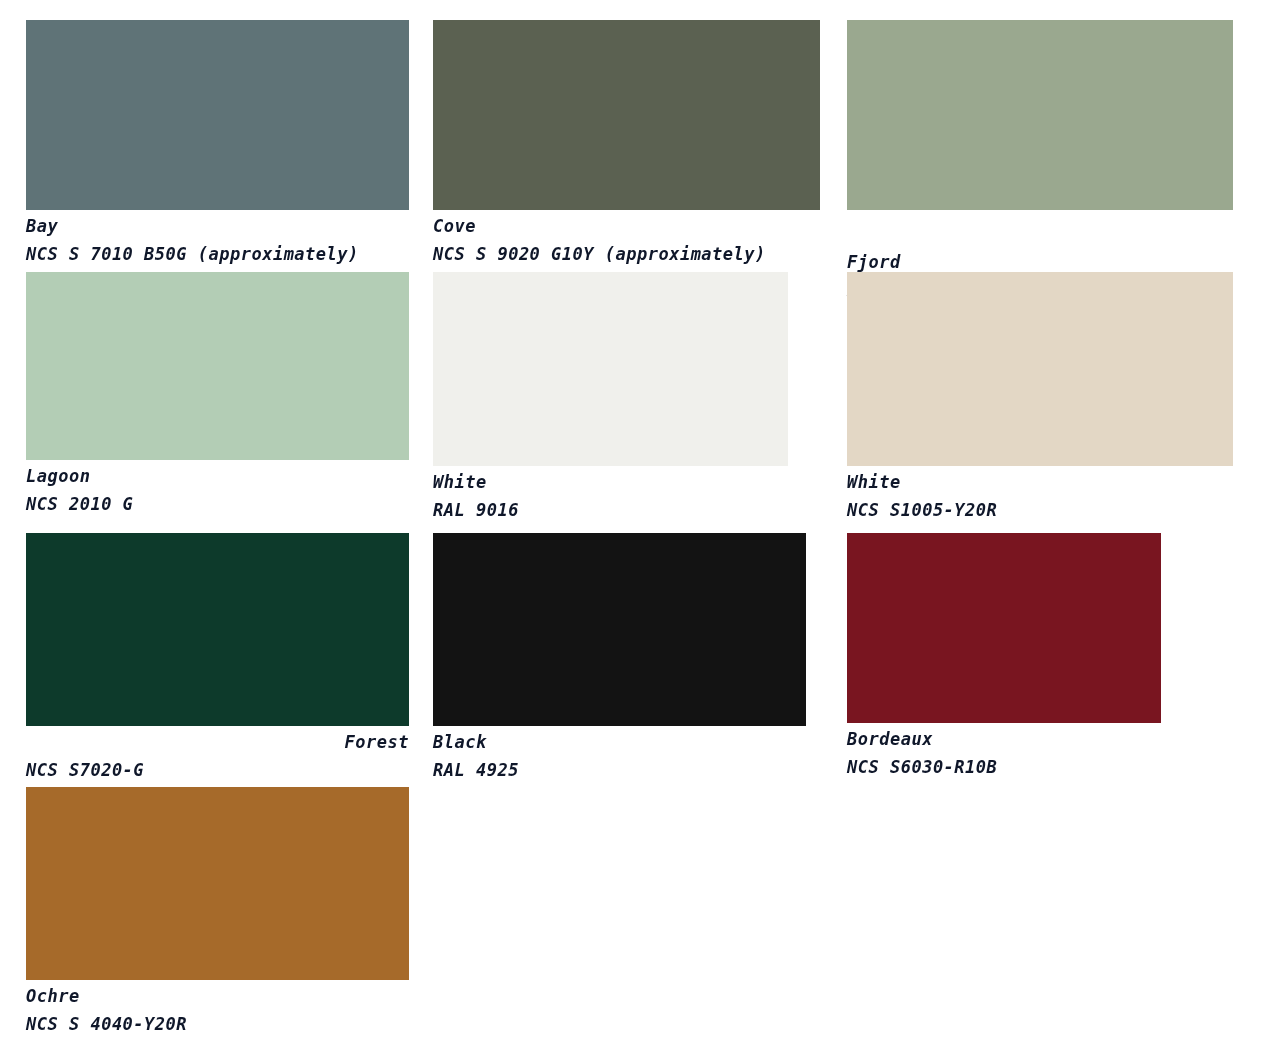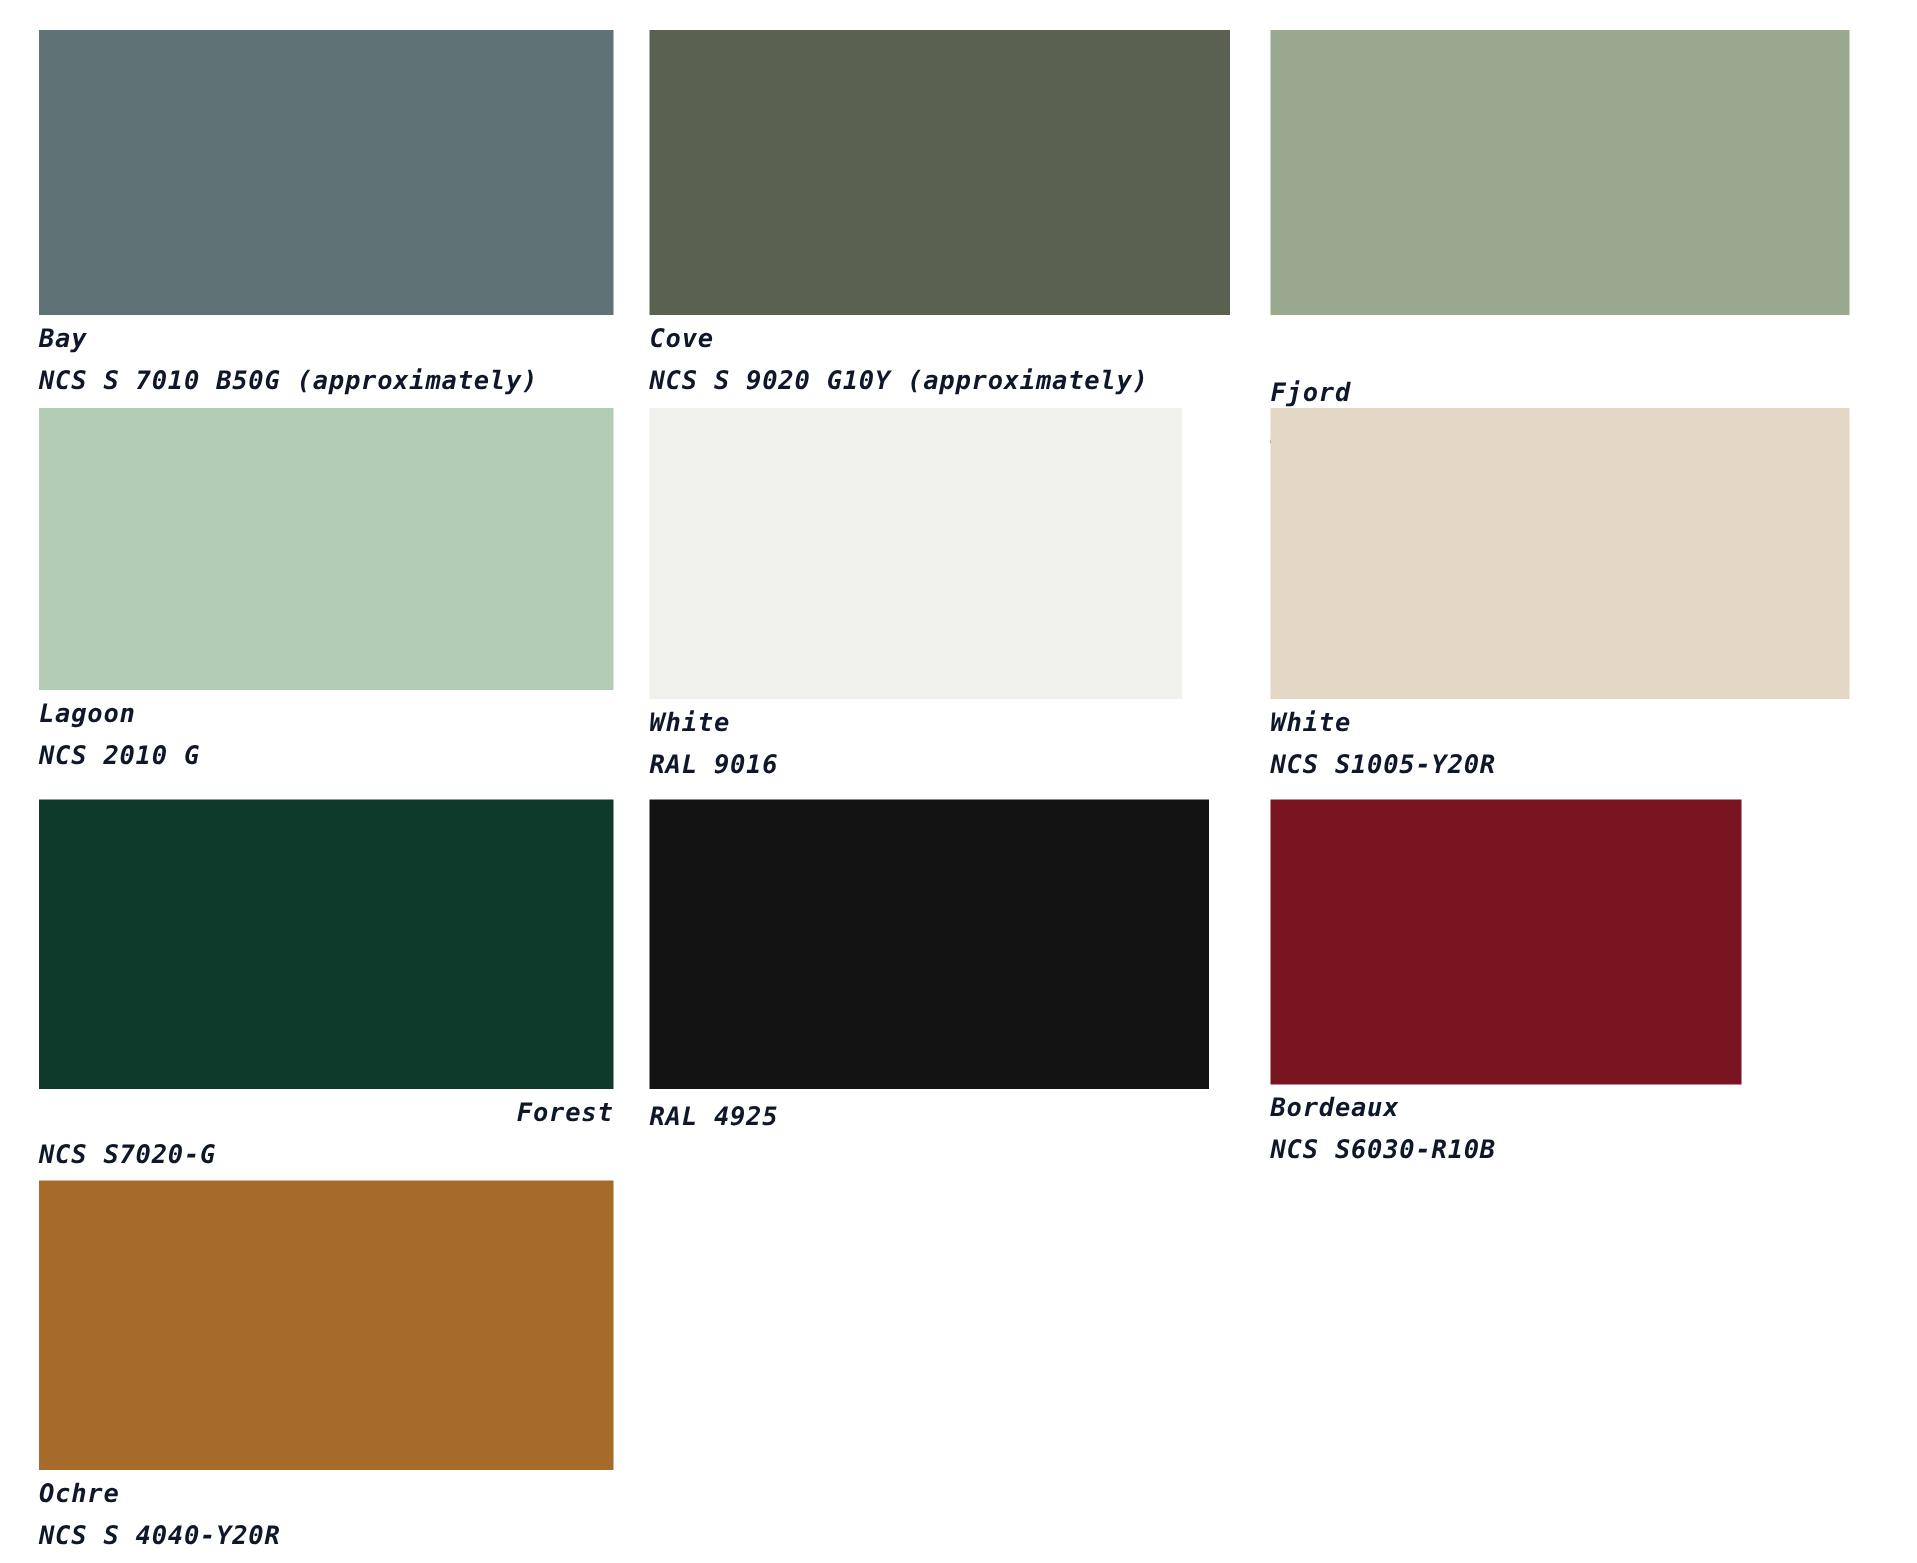--- a/index.html
+++ b/index.html
@@ -76,20 +76,21 @@
       <div class="swatch-label swatch-name" style="margin-top: 8px;">White</div>
       <div class="swatch-label swatch-code">NCS S1005-Y20R</div>
     </div>
     <div class="swatch-cell" style="left: 26px; top: 533px; width: 383px;">
       <div class="swatch-chip" title="Forest" style="height: 193px; background: rgb(13, 58, 43);"></div>
       <div class="swatch-label swatch-name" style="margin-top: 8px; text-align: right;">Forest</div>
       <div class="swatch-label swatch-code">NCS S7020-G</div>
     </div>
     <div class="swatch-cell" style="left: 433px; top: 533px; width: 373px;">
       <div class="swatch-chip" title="Black" style="height: 193px; background: rgb(19, 19, 19);"></div>
+      <div class="swatch-label swatch-name" style="margin-top: 8px;">Black</div>
       <div class="swatch-label swatch-code">RAL 4925</div>
     </div>
     <div class="swatch-cell" style="left: 847px; top: 533px; width: 314px;">
       <div class="swatch-chip" title="Bordeaux" style="height: 190px; background: rgb(121, 21, 32);"></div>
       <div class="swatch-label swatch-name" style="margin-top: 8px;">Bordeaux</div>
       <div class="swatch-label swatch-code">NCS S6030-R10B</div>
     </div>
     <div class="swatch-cell" style="left: 26px; top: 787px; width: 383px;">
       <div class="swatch-chip" title="Ochre" style="height: 193px; background: rgb(166, 106, 42);"></div>
       <div class="swatch-label swatch-name" style="margin-top: 8px;">Ochre</div>

